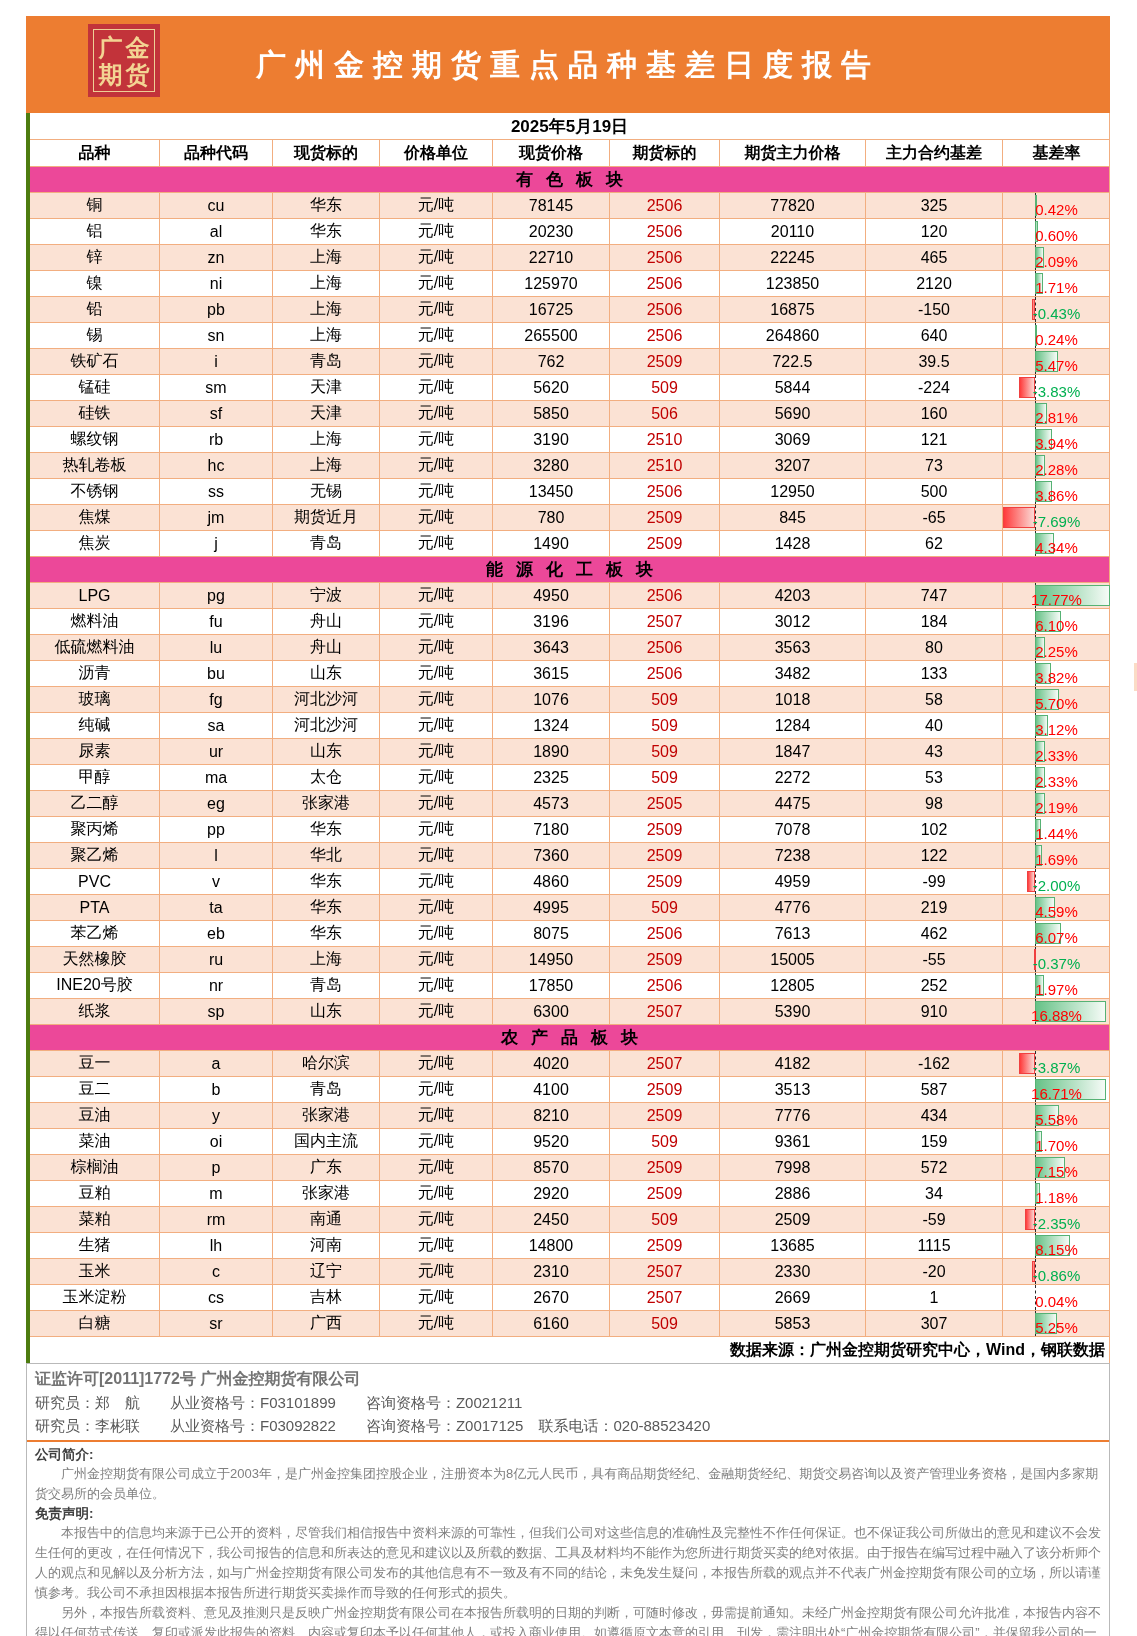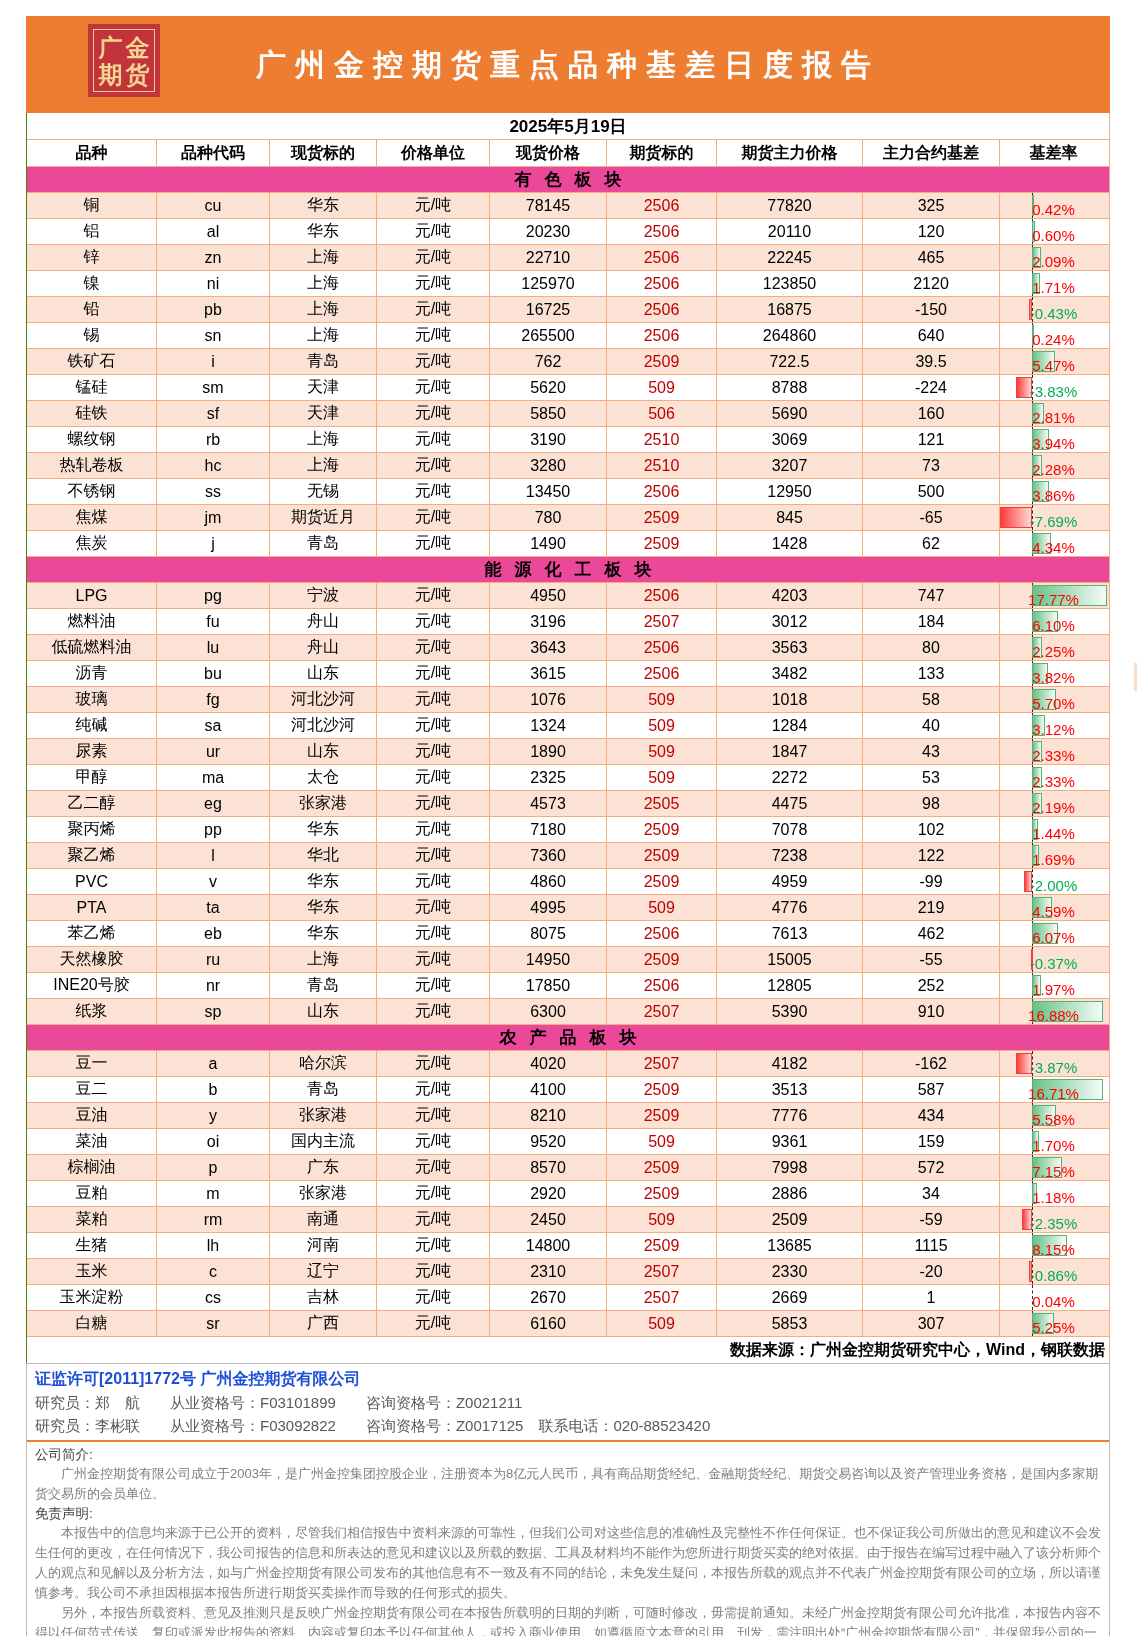--- a/index.html
+++ b/index.html
@@ -13,21 +13,21 @@
   .banner{position:relative;height:97px;background:#ED7D31;}
   .logo{position:absolute;left:62px;top:8px;width:72px;height:73px;background:#C2333A;
         display:flex;align-items:center;justify-content:center;}
   .logo-inner{width:60px;height:61px;border:1px solid #EECF96;display:flex;flex-direction:column;
         align-items:center;justify-content:center;}
   .logo-line{color:#F3D493;font-weight:bold;font-size:24px;line-height:27px;letter-spacing:3px;text-indent:3px;}
   .banner-title{position:absolute;left:0;right:0;top:50%;transform:translateY(-50%);
         text-align:center;color:#ffffff;font-size:30px;font-weight:bold;letter-spacing:9px;}
 
   
-  .tbl{border-left:1px solid #4d7c0f;border-right:1px solid #F2AE80;}
+  .tbl{border-left:4px solid #4d7c0f;border-right:1px solid #F2AE80;}
   .date-row{height:26px;display:flex;align-items:center;justify-content:center;
         font-weight:bold;font-size:17px;border-bottom:1px solid #F2AE80;}
   .grid-row{display:grid;grid-template-columns:130px 113px 107px 113px 117px 110px 146px 137px 107px;}
   .header-row{height:26px;border-bottom:1px solid #F2AE80;}
   .header-row .cell{font-weight:bold;font-size:16px;}
   .cell{display:flex;align-items:center;justify-content:center;border-right:1px solid #F2AE80;
         font-size:16px;overflow:hidden;white-space:nowrap;}
   .cell:last-child{border-right:none;}
   .section-row{height:25px;display:flex;align-items:center;justify-content:center;
         font-weight:bold;font-size:17px;letter-spacing:13px;text-indent:13px;
@@ -41,24 +41,24 @@
   .bar.pos{background:linear-gradient(to right,#67C287,#f6fbf7);border:1px solid #56B274;}
   .bar.neg{background:linear-gradient(to right,#FF3B3B,#FBD9D5);border:1px solid #F04040;}
   .rate-text{position:relative;z-index:2;font-size:15px;}
   .rate-text.pos{color:#FF0000;}
   .rate-text.neg{color:#00B050;}
   .source-row{height:26px;display:flex;align-items:center;justify-content:flex-end;
         font-weight:bold;font-size:16px;padding-right:4px;}
 
   
   .footer-box{border:1px solid #b9b9b9;border-bottom:2px solid #E8975C;padding:3px 8px 6px 8px;}
-  .license-line{font-weight:bold;font-size:16px;line-height:24px;color:#1d4ed8;}
+  .license-line{font-weight:bold;font-size:16px;line-height:24px;color:#737373;}
   .researcher-line{color:#595959;font-size:15px;line-height:23px;white-space:pre-wrap;}
   .orange-sep{height:2px;background:#ED7D31;margin:3px -8px 3px -8px;}
-  .blk-title{font-weight:normal;font-size:13.5px;line-height:19px;color:#3f3f3f;}
+  .blk-title{font-weight:bold;font-size:13.5px;line-height:19px;color:#3f3f3f;}
   .blk-para{font-size:13px;line-height:20px;color:#7F7F7F;text-indent:2em;margin:0;}
 
   .edge-artifact{position:absolute;right:0;top:663px;width:3px;height:28px;background:#FBDCC6;}
 </style>
 </head>
 <body>
 
 <div class="page">
 
   <div class="banner">
@@ -193,21 +193,21 @@
             <div class="rate-text pos">5.47%</div>
           </div>
         </div>
         <div class="grid-row data-row alt">
           <div class="cell">锰硅</div>
           <div class="cell">sm</div>
           <div class="cell">天津</div>
           <div class="cell">元/吨</div>
           <div class="cell">5620</div>
           <div class="cell fut-code">509</div>
-          <div class="cell">8788</div>
+          <div class="cell">5844</div>
           <div class="cell">-224</div>
           <div class="cell rate-cell">
             <div class="axis"></div>
             <div class="bar neg" style="width: 15.0519%; left: 15.1481%;"></div>
             <div class="rate-text neg">-3.83%</div>
           </div>
         </div>
         <div class="grid-row data-row">
           <div class="cell">硅铁</div>
           <div class="cell">sf</div>

